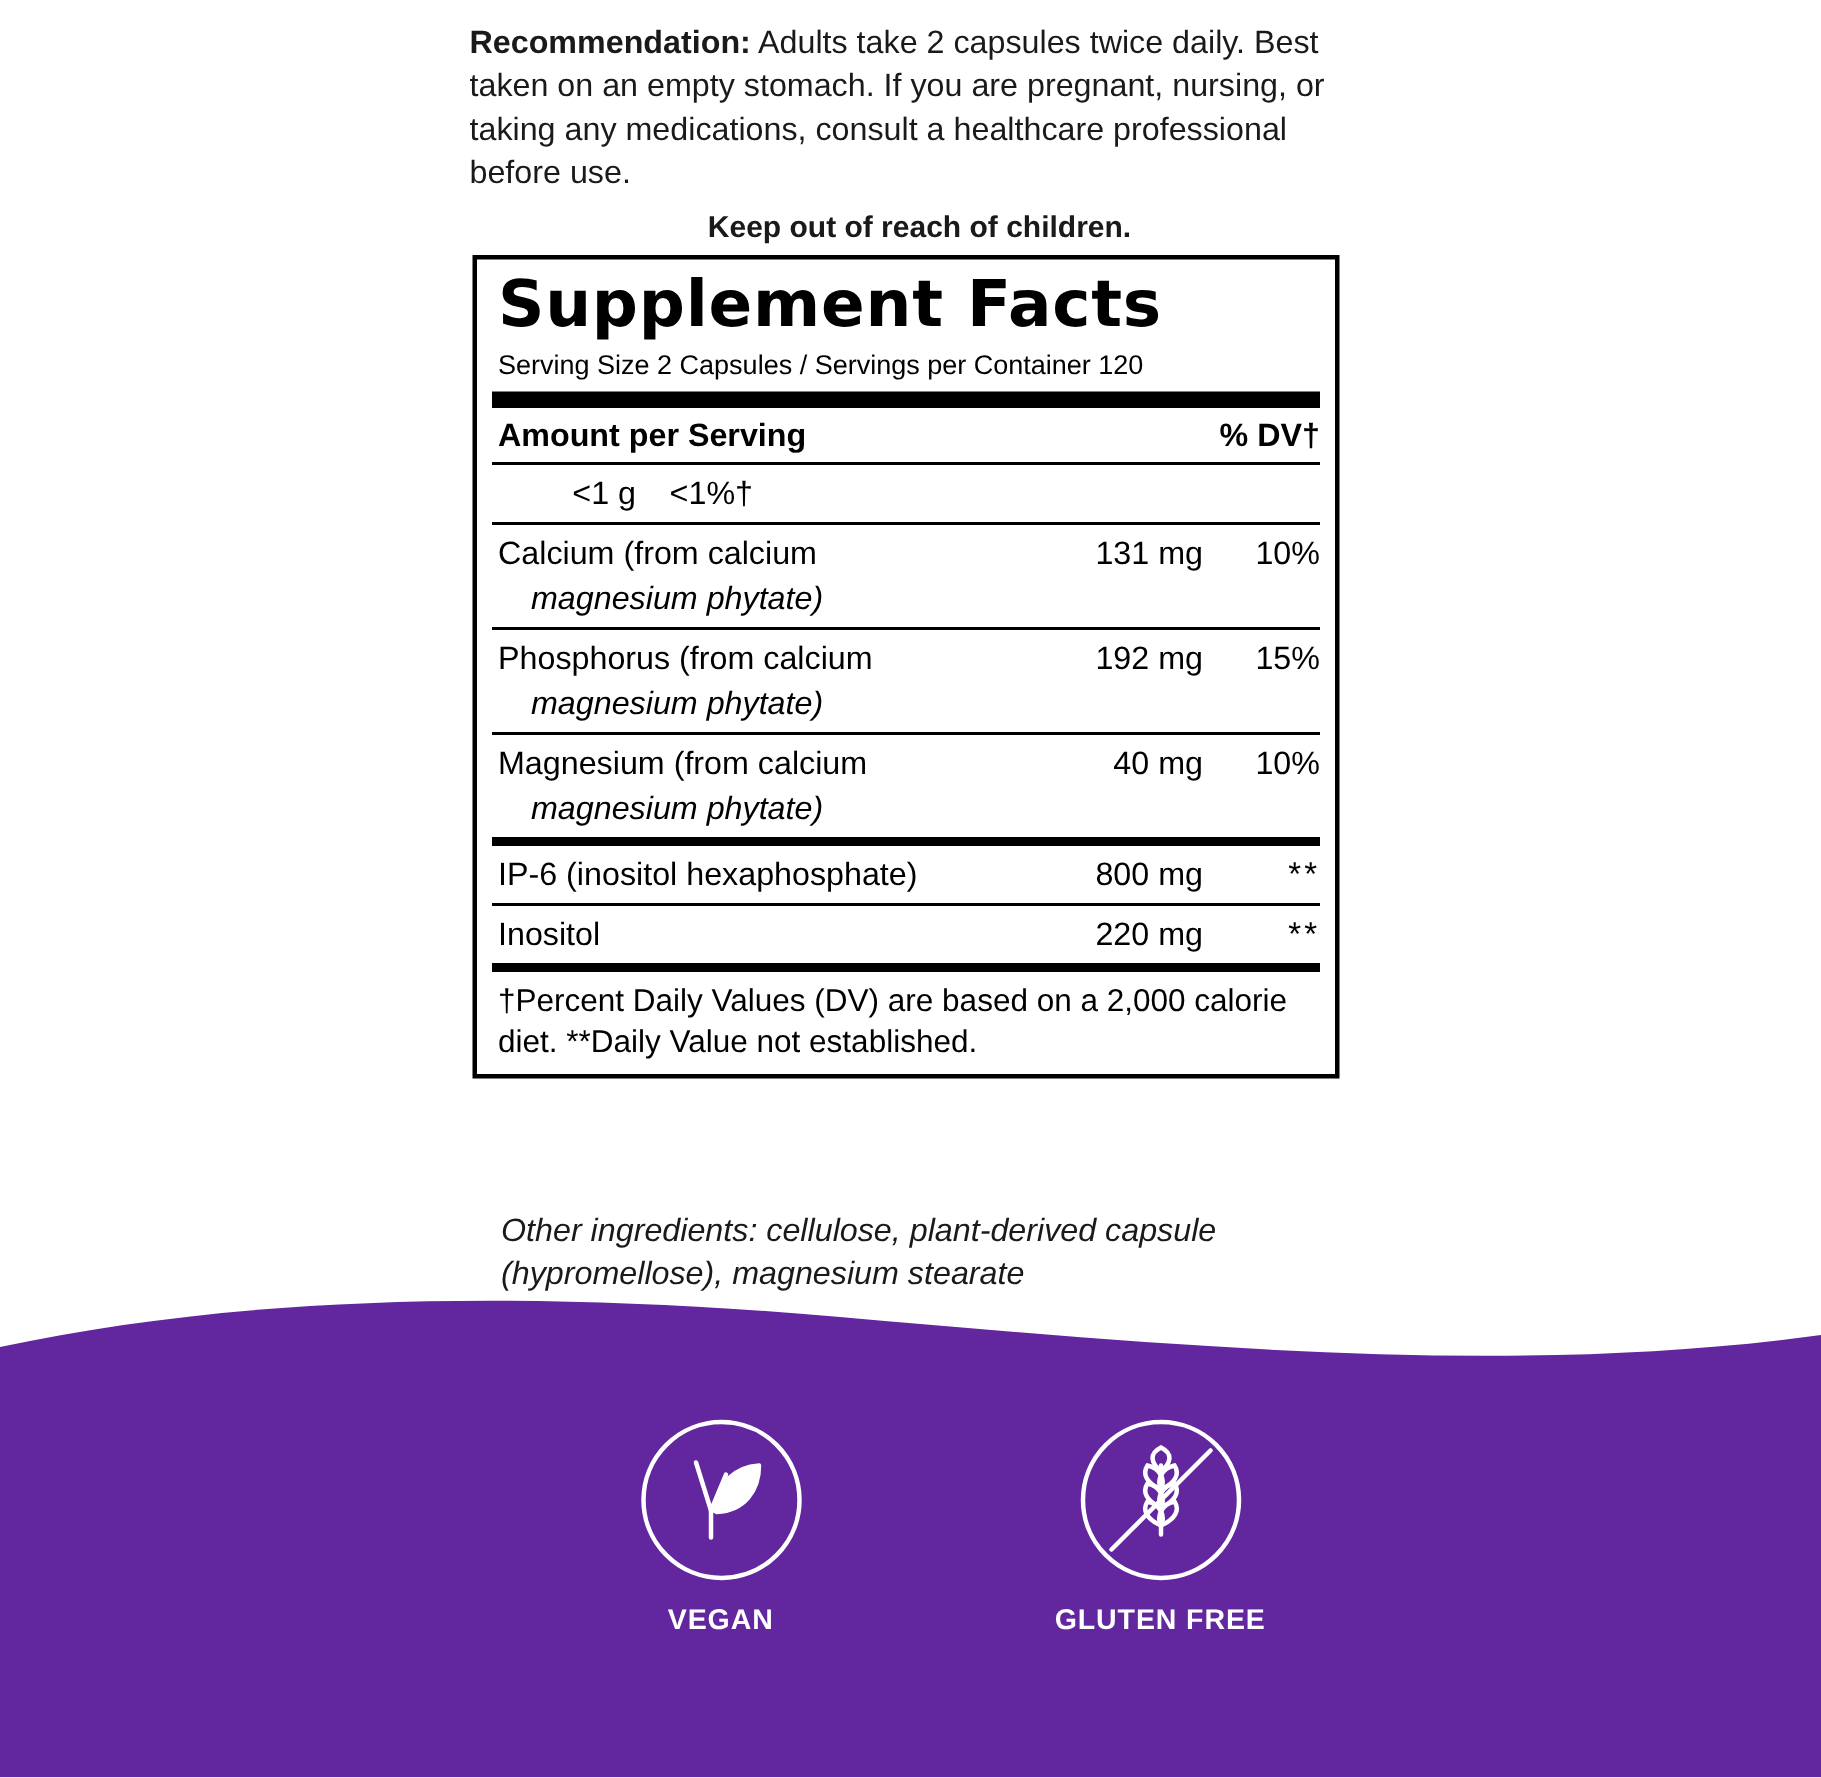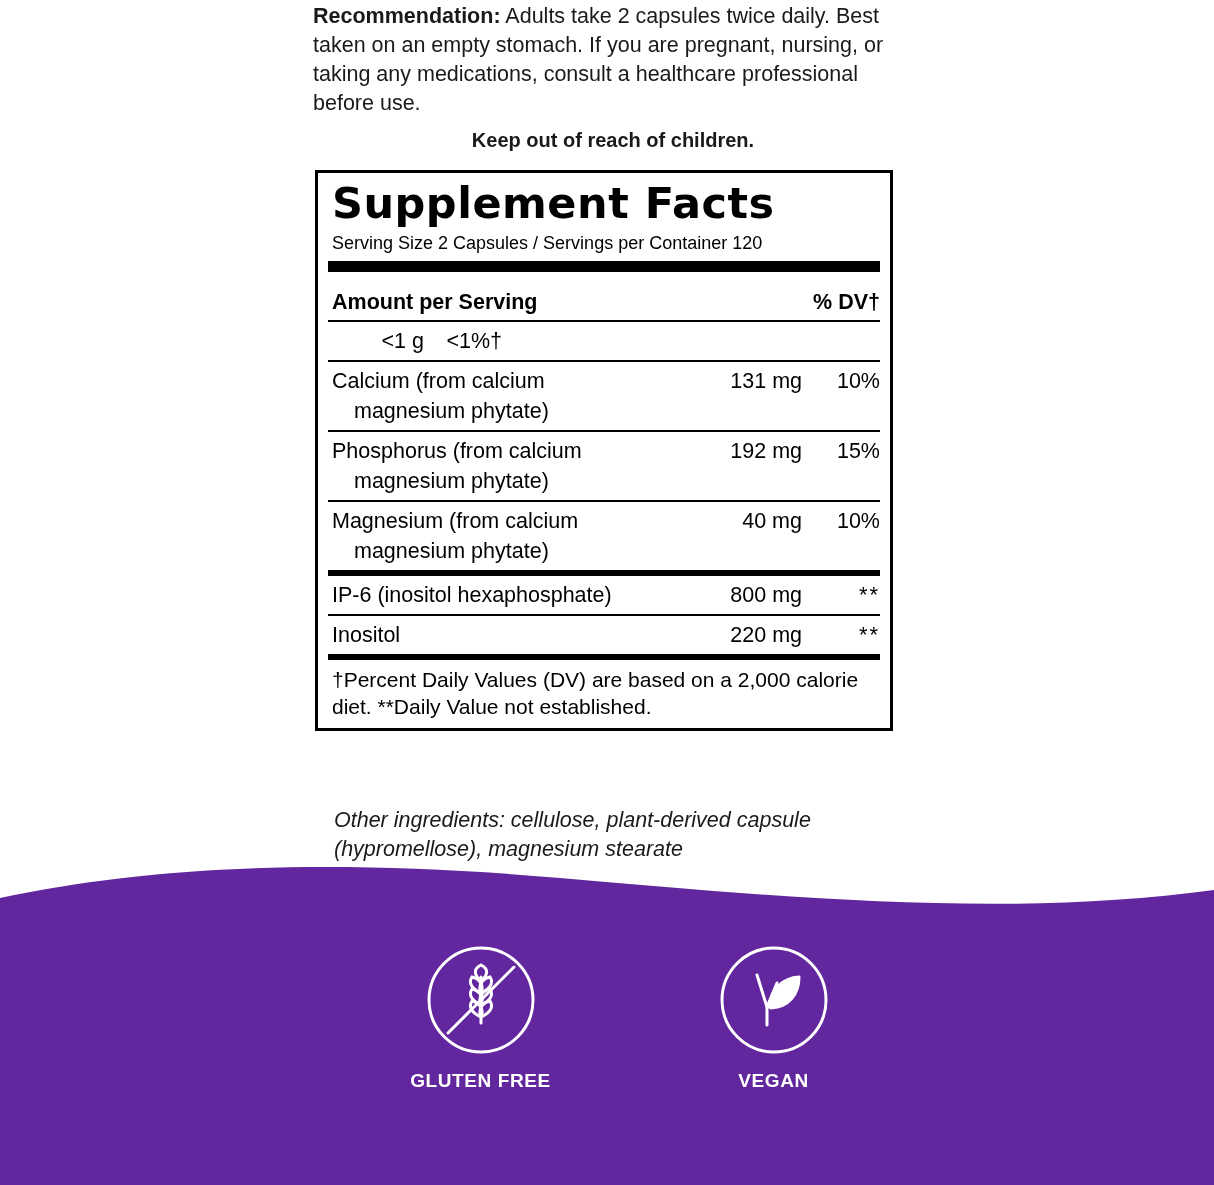--- a/index.html
+++ b/index.html
@@ -24,21 +24,21 @@
     position: absolute;
     left: 313px;
     top: 0px;
     width: 600px;
   }
   .rec-text {
     font-size: 21.5px;
     line-height: 29px;
     color: #1a1a1a;
     margin: 0;
-    padding-top: 2px;
+    padding-top: 14px;
   }
   .rec-text b {
     font-weight: bold;
   }
   .keepout {
     font-size: 20px;
     font-weight: bold;
     color: #1a1a1a;
     margin: 9px 0 0 0;
     line-height: 26px;
@@ -106,29 +106,30 @@
     padding-right: 10px;
     white-space: nowrap;
   }
   .sf-row .dv {
     flex: 0 0 68px;
     text-align: right;
     white-space: nowrap;
   }
   .sf-row.head {
     font-weight: bold;
-    padding-top: 15px;
+    padding-top: 3px;
     padding-bottom: 3px;
   }
   .sf-row.head .dv {
     flex: 0 0 160px;
   }
   .sub-line {
     display: block;
     padding-left: 22px;
+    font-style: italic;
   }
   .stars {
     letter-spacing: 2px;
     font-size: 22px;
   }
   .sf-footnote {
     font-size: 21px;
     line-height: 27px;
     padding: 6px 10px 8px 14px;
     color: #000;
@@ -274,20 +275,34 @@
 
   <div class="other-ing">Other ingredients: cellulose, plant-derived capsule (hypromellose), magnesium stearate</div>
 
   <div class="footer">
     <svg width="1214" height="325" viewBox="0 0 1214 325" xmlns="http://www.w3.org/2000/svg" aria-hidden="true">
       <path d="M0,38 C150,6 330,-2 560,18 C790,38 1010,58 1214,30 L1214,325 L0,325 Z" fill="#62269E"></path>
     </svg>
   </div>
 
   <div class="badges">
+
+    <div class="badge">
+      <div class="circle">
+        <svg viewBox="0 0 110 110" width="110" height="110" xmlns="http://www.w3.org/2000/svg">
+          <circle cx="55" cy="55" r="52" fill="none" stroke="#ffffff" stroke-width="3"></circle>
+          <g fill="none" stroke="#ffffff" stroke-width="3" stroke-linecap="round" stroke-linejoin="round">
+            <path d="M38 30 L48 62 L58 38"></path>
+            <path d="M50 62 C52 44 64 33 80 32 C80 49 70 62 52 63 Z" fill="#ffffff" stroke="#ffffff"></path>
+            <path d="M48 80 L48 62"></path>
+          </g>
+        </svg>
+      </div>
+      <div class="cap">VEGAN</div>
+    </div>
 
     <div class="badge">
       <div class="circle">
         <svg viewBox="0 0 110 110" width="110" height="110" xmlns="http://www.w3.org/2000/svg">
           <circle cx="55" cy="55" r="52" fill="none" stroke="#ffffff" stroke-width="3"></circle>
           <g fill="none" stroke="#ffffff" stroke-width="3" stroke-linecap="round">
             <line x1="55" y1="78" x2="55" y2="32"></line>
             <path d="M55 36 C48 30 47 24 55 20 C63 24 62 30 55 36 Z"></path>
             <path d="M55 48 C46 44 42 38 46 32 C55 34 58 42 55 48 Z"></path>
             <path d="M55 48 C64 44 68 38 64 32 C55 34 52 42 55 48 Z"></path>
@@ -295,30 +310,16 @@
             <path d="M55 60 C64 56 68 50 64 44 C55 46 52 54 55 60 Z"></path>
             <path d="M55 72 C46 68 42 62 46 56 C55 58 58 66 55 72 Z"></path>
             <path d="M55 72 C64 68 68 62 64 56 C55 58 52 66 55 72 Z"></path>
             <line x1="22" y1="88" x2="88" y2="22"></line>
           </g>
         </svg>
       </div>
       <div class="cap">GLUTEN FREE</div>
     </div>
 
-    <div class="badge">
-      <div class="circle">
-        <svg viewBox="0 0 110 110" width="110" height="110" xmlns="http://www.w3.org/2000/svg">
-          <circle cx="55" cy="55" r="52" fill="none" stroke="#ffffff" stroke-width="3"></circle>
-          <g fill="none" stroke="#ffffff" stroke-width="3" stroke-linecap="round" stroke-linejoin="round">
-            <path d="M38 30 L48 62 L58 38"></path>
-            <path d="M50 62 C52 44 64 33 80 32 C80 49 70 62 52 63 Z" fill="#ffffff" stroke="#ffffff"></path>
-            <path d="M48 80 L48 62"></path>
-          </g>
-        </svg>
-      </div>
-      <div class="cap">VEGAN</div>
-    </div>
-
 
   </div>
 
 </div>
 
 </body></html>

